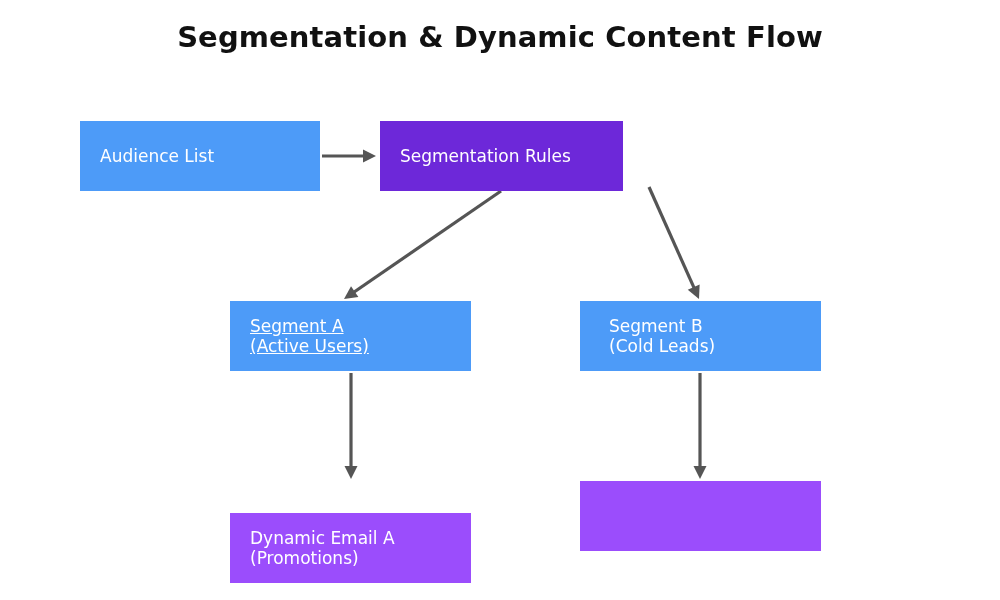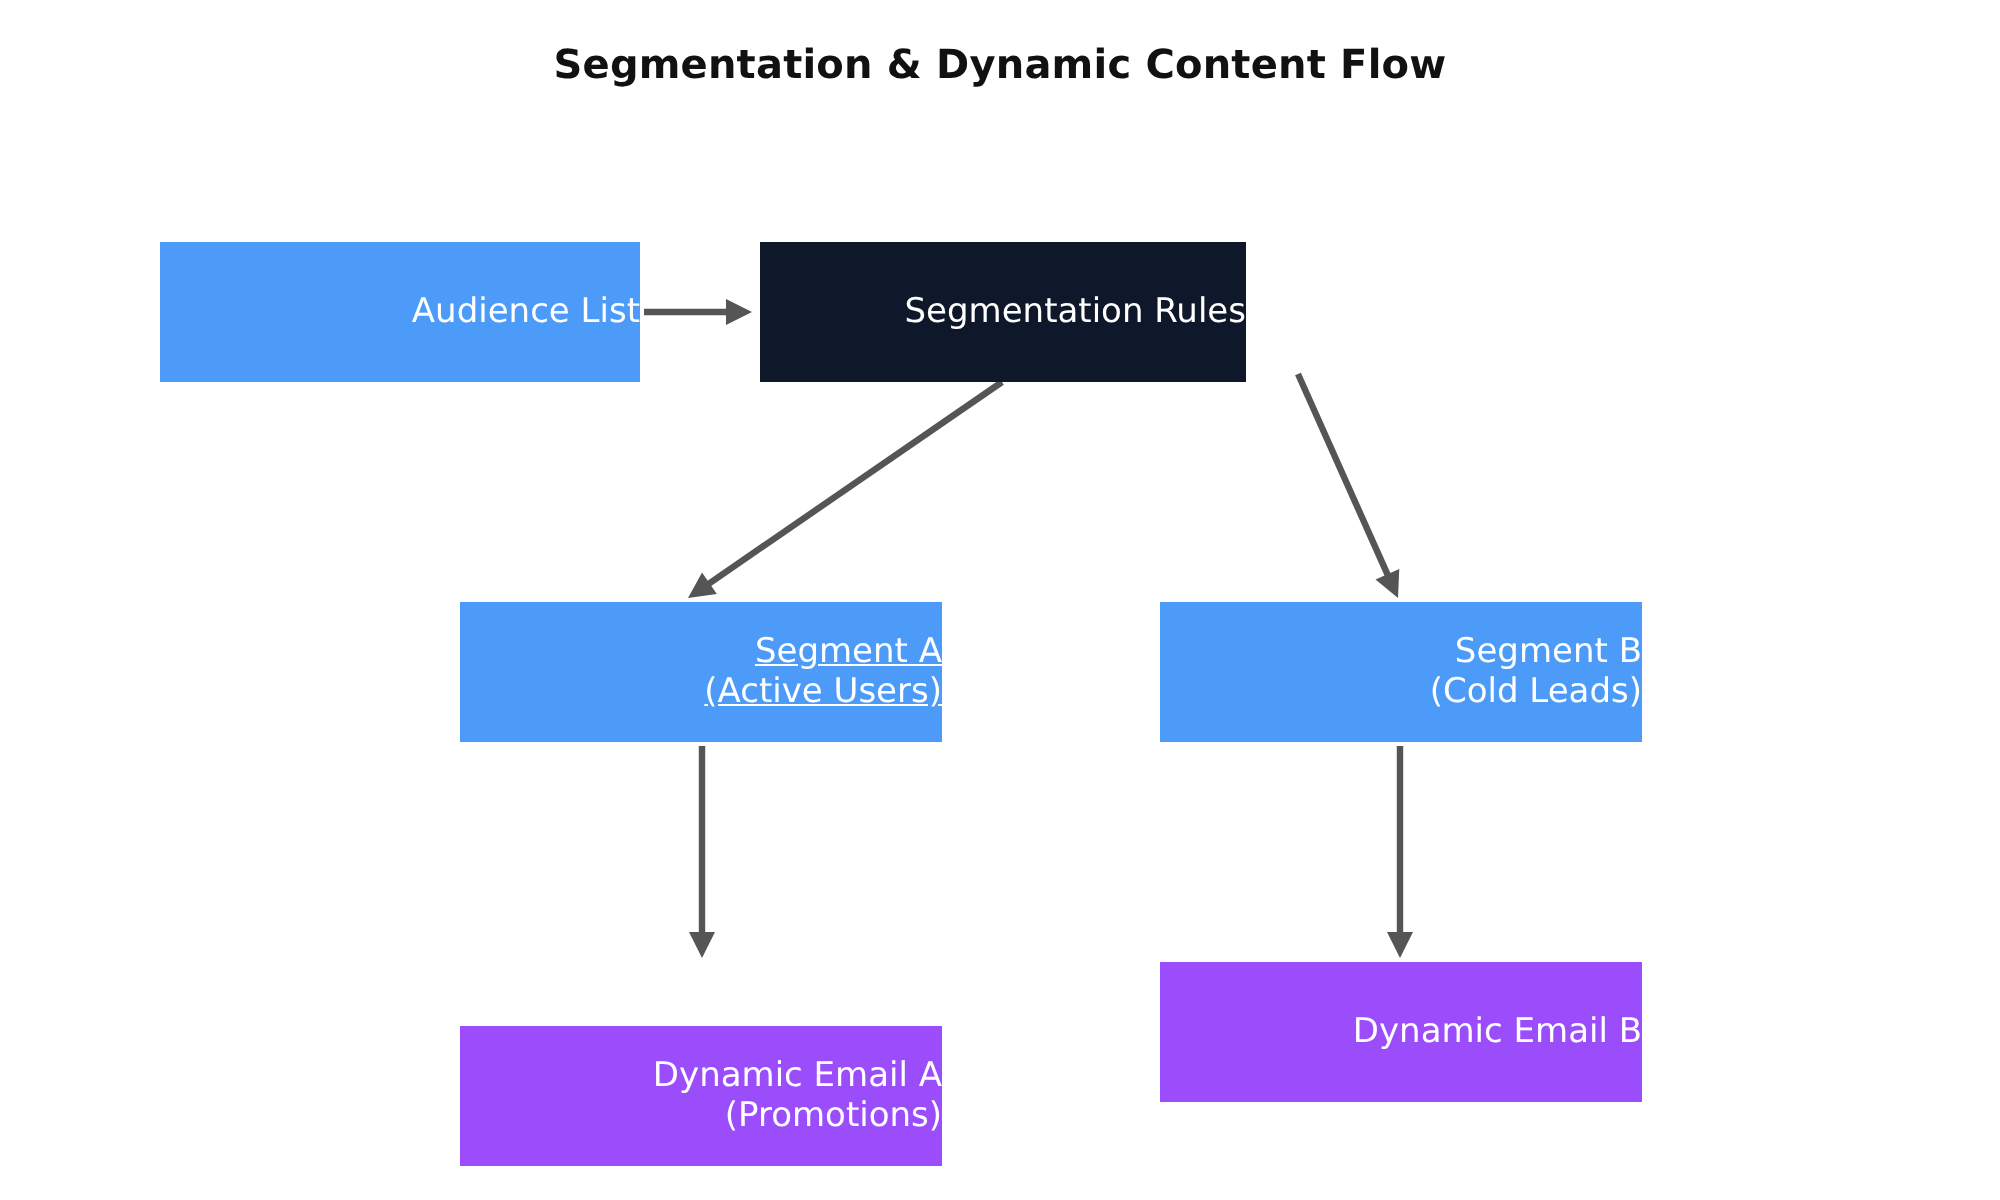--- a/index.html
+++ b/index.html
@@ -20,34 +20,34 @@
     width: 1000px;
     height: 600px;
   }
   #diagram-title {
     position: absolute;
     left: 0;
     top: 20px;
     width: 1000px;
     text-align: center;
     font-family: "DejaVu Sans", sans-serif;
-    font-size: 20px;
+    font-size: 29px;
     font-weight: bold;
     color: #111111;
     letter-spacing: 0.1px;
     white-space: nowrap;
   }
   .node {
     position: absolute;
     box-sizing: border-box;
     overflow: hidden;
     display: flex;
     flex-direction: column;
     justify-content: center;
-    align-items: flex-end;
+    align-items: flex-start;
     padding-left: 20px;
     padding-right: 0px;
     color: #ffffff;
     font-family: "DejaVu Sans", sans-serif;
     font-size: 17px;
     line-height: 20px;
   }
   .node .line {
     white-space: nowrap;
     display: block;
@@ -87,33 +87,32 @@
       <g>
         <line x1="700" y1="373" x2="700" y2="468" stroke="#555555" stroke-width="3.2"></line>
         <polygon points="700,479 693.5,466 706.5,466" fill="#555555"></polygon>
       </g>
     </svg>
 
   <div id="nodes-layer">
       <div class="node" style="left: 80px; top: 121px; width: 240px; height: 70px; background: rgb(77, 155, 248);">
         <span class="line">Audience List</span>
       </div>
-      <div class="node" style="left: 380px; top: 121px; width: 243px; height: 70px; background: #0f172a;">
+      <div class="node" style="left: 380px; top: 121px; width: 243px; height: 70px; background: #6d28d9;">
         <span class="line">Segmentation Rules</span>
       </div>
       <div class="node" style="left: 230px; top: 301px; width: 241px; height: 70px; background: rgb(77, 155, 248); text-decoration: underline;">
         <span class="line">Segment A</span>
         <span class="line">(Active Users)</span>
       </div>
       <div class="node" style="left: 580px; top: 301px; width: 241px; height: 70px; background: rgb(77, 155, 248); padding-left: 29px;">
         <span class="line">Segment B</span>
         <span class="line">(Cold Leads)</span>
       </div>
       <div class="node" style="left: 230px; top: 481px; width: 241px; height: 70px; background: rgb(155, 77, 252); margin-top: 32px;">
         <span class="line">Dynamic Email A</span>
         <span class="line">(Promotions)</span>
       </div>
       <div class="node" style="left: 580px; top: 481px; width: 241px; height: 70px; background: rgb(155, 77, 252);">
-        <span class="line">Dynamic Email B</span>
       </div>
     </div>
 
 </div>
 
 </body></html>

